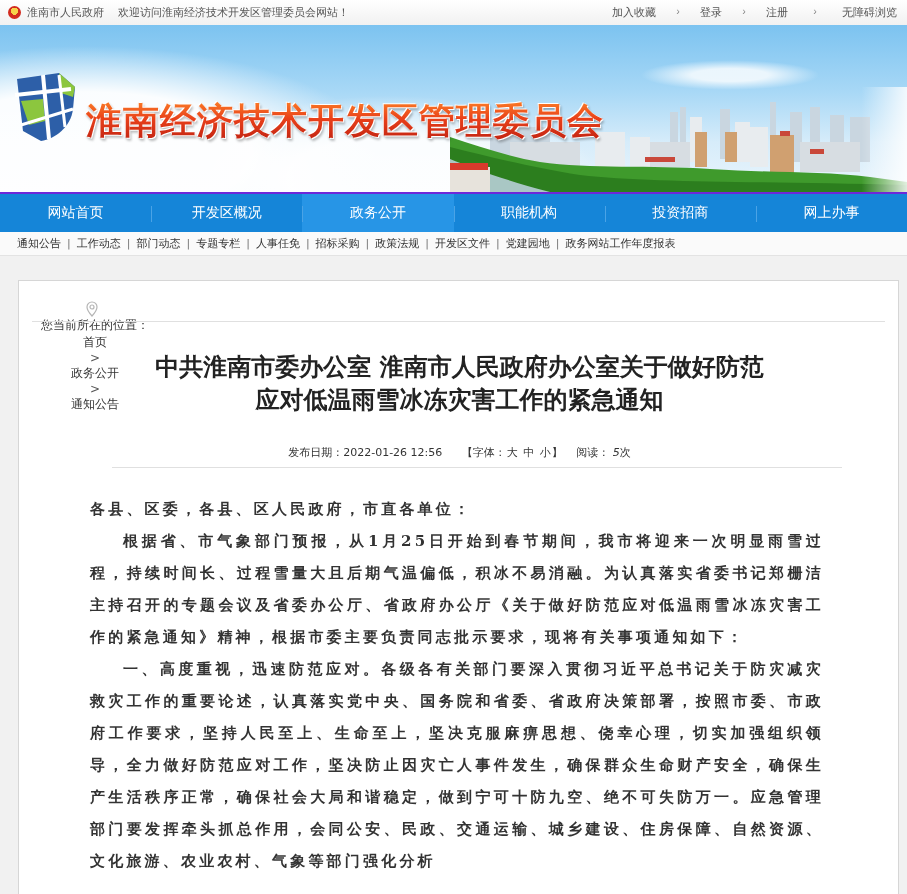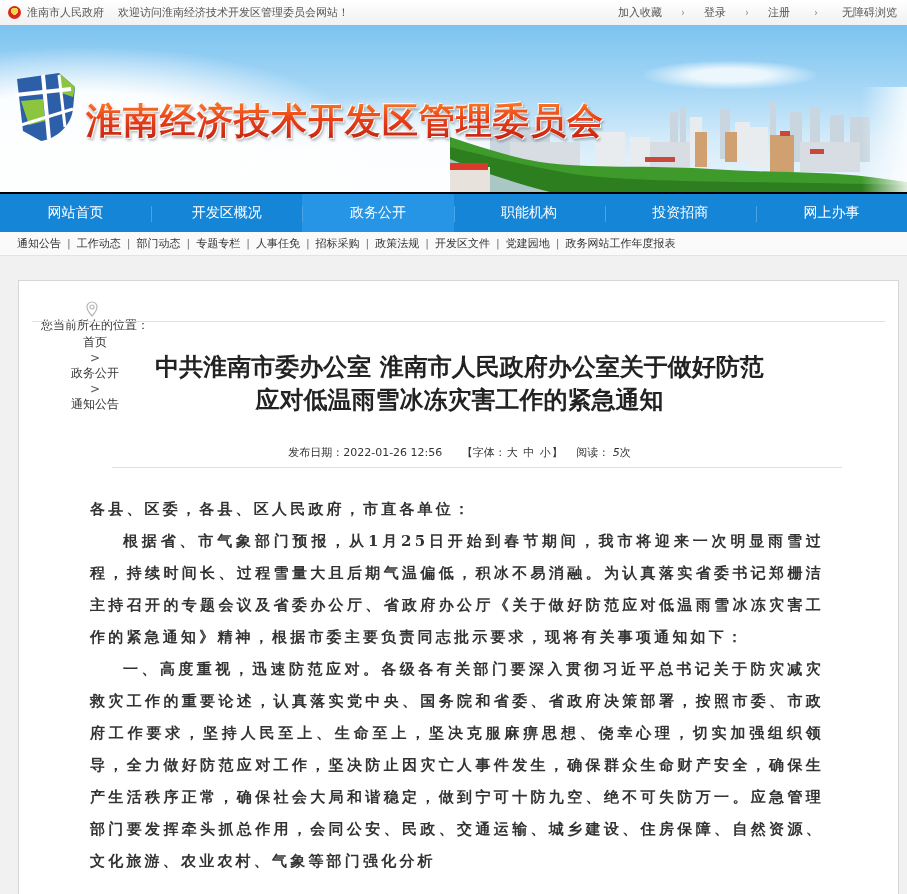--- a/index.html
+++ b/index.html
@@ -13,20 +13,21 @@
   
   .topbar {
     height: 25px;
     background: linear-gradient(#ffffff, #f1f1f1);
     display: flex;
     align-items: center;
     font-size: 11px;
     color: #555;
     padding: 0 8px;
     position: relative;
+    font-family: Liberation Mono, monospace;
   }
   .topbar .emblem {
     width: 13px; height: 13px; border-radius: 50%;
     background: radial-gradient(circle at 50% 40%, #f6d34a 0 35%, #d22a1e 36% 100%);
     margin-right: 6px;
   }
   .topbar .gov-link { color: #555; text-decoration: none; margin-right: 14px; }
   .topbar .welcome { color: #555; }
   .topbar .right {
     position: absolute; right: 10px; top: 0; height: 25px;
@@ -72,21 +73,21 @@
     background-clip: text;
     -webkit-text-fill-color: transparent;
     filter: drop-shadow(1px 1px 0 #fff) drop-shadow(-1px -1px 0 #fff) drop-shadow(1px 2px 1px rgba(0,0,0,0.25));
   }
 
   
   .mainnav {
     height: 40px;
     background: #1585d8;
     display: flex;
-    border-top: 2px solid #000000;
+    border-top: 2px solid #6d28d9;
   }
   .mainnav .item {
     flex: 1;
     color: #fff;
     font-size: 14px;
     display: flex; align-items: center; justify-content: center;
     position: relative;
     cursor: pointer;
   }
   .mainnav .item + .item::before {

